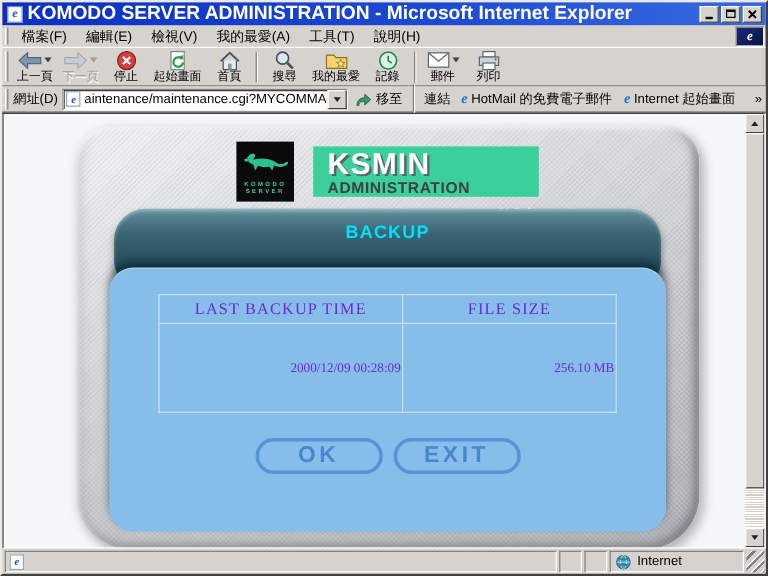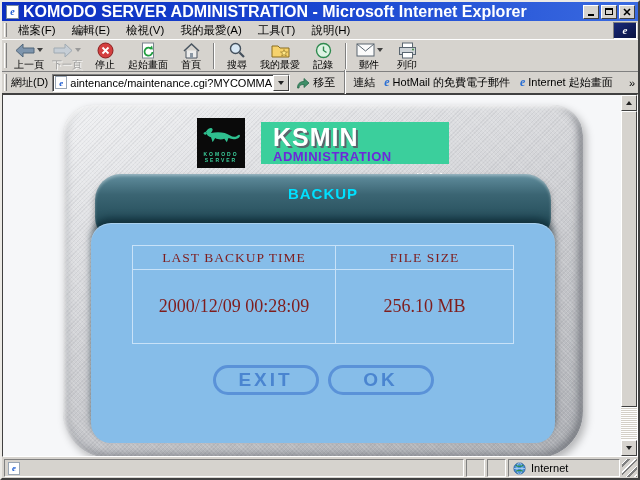--- a/index.html
+++ b/index.html
@@ -68,33 +68,33 @@
     background-image:repeating-linear-gradient(45deg,rgba(255,255,255,.14) 0 1px,transparent 1px 3px),repeating-linear-gradient(-45deg,rgba(105,108,116,.10) 0 1px,transparent 1px 3px),linear-gradient(160deg,#f1f2f4 0%,#dcdde0 30%,#c6c7cb 62%,#adafb4 100%);
     box-shadow:inset 2px 2px 5px rgba(255,255,255,.95),inset -4px -4px 8px rgba(92,96,104,.55),inset 7px 0 9px -5px rgba(110,114,120,.6),inset -7px 0 9px -5px rgba(110,114,120,.6),3px 4px 9px rgba(0,0,0,.28);}
 
   .logo-strip{position:absolute;top:13px;left:50%;transform:translateX(-50%);display:flex;align-items:center;gap:16px;}
   .logo-black{width:48px;height:50px;background:#0a0a0a;display:flex;flex-direction:column;align-items:center;justify-content:center;padding-top:2px;}
   .logo-black svg{display:block;}
   .brand{color:#3bcf9c;font-size:5px;line-height:6px;font-weight:bold;letter-spacing:2px;text-align:center;}
   .logo-green{width:188px;height:42px;background:#3bcf9c;position:relative;padding:3px 0 0 12px;}
   .app-name{display:inline-block;color:#fff;font-weight:bold;font-size:25px;line-height:24px;letter-spacing:1px;text-shadow:2px 2px 0 #5a646b;}
   .version{position:absolute;right:4px;top:10px;color:#fff;font-size:10px;font-weight:bold;letter-spacing:1px;margin-top:40px;}
-  .app-subtitle{color:#6d28d9;font-weight:bold;font-size:13px;line-height:14px;letter-spacing:.5px;margin-top:0;}
+  .app-subtitle{color:#404040;font-weight:bold;font-size:13px;line-height:14px;letter-spacing:.5px;margin-top:0;}
 
   .teal-bar{position:absolute;top:69px;left:32px;right:32px;height:64px;border-radius:26px 26px 20px 20px;
     background:linear-gradient(180deg,#628f9f 0%,#3b6573 32%,#27505d 70%,#18404c 100%);
     box-shadow:inset 0 2px 3px rgba(255,255,255,.35),0 4px 6px rgba(0,0,0,.35);}
   .header-title{text-align:center;margin-top:11px;color:#00e0ff;font-weight:bold;font-size:15px;letter-spacing:1px;}
 
   .screen{position:absolute;top:118px;left:28px;right:28px;bottom:15px;border-radius:20px;background:#86bde9;
     box-shadow:0 -5px 7px rgba(4,28,38,.55),inset 0 1px 0 rgba(255,255,255,.3);}
 
-  .backup-table{margin:22px auto 0;width:382px;border-collapse:collapse;font-family:"Liberation Serif","DejaVu Serif",serif;color:#7f1d1d;table-layout:fixed;}
+  .backup-table{margin:22px auto 0;width:382px;border-collapse:collapse;font-family:"Liberation Serif","DejaVu Serif",serif;color:#6d28d9;table-layout:fixed;}
   .backup-table th{font-weight:normal;font-size:13.5px;letter-spacing:1px;border:1px solid #c8e2f8;height:24px;text-align:center;}
-  .backup-table td{font-size:18px;border:1px solid #c8e2f8;height:74px;text-align:center;}
+  .backup-table td{font-size:11px;border:1px solid #c8e2f8;height:74px;text-align:right;}
   .col-time{width:203px;}
 
   .btn-row{display:flex;justify-content:center;gap:9px;margin-top:21px;}
   .pill{width:106px;height:30px;border:3px solid #5a92d8;border-radius:17px;background:transparent;color:#4a85d0;font-family:"Liberation Sans",sans-serif;font-weight:bold;font-size:19px;letter-spacing:3px;display:flex;align-items:center;justify-content:center;cursor:pointer;}
 
   
   .statusbar{height:21px;flex:none;display:flex;align-items:stretch;gap:2px;padding:2px 1px 1px 2px;background:#d6d3ce;}
   .pane{border:1px solid;border-color:#808080 #fff #fff #808080;display:flex;align-items:center;font-size:11px;}
   .pane-main{flex:1;padding:0 3px;gap:4px;}
   .pane-sm{width:19px;}
@@ -318,22 +318,22 @@
             <th>FILE SIZE</th>
           </tr>
           <tr>
             <td>2000/12/09 00:28:09</td>
             <td>256.10 MB</td>
           </tr>
         </tbody>
           </table>
 
         <div class="btn-row">
+          <div class="pill">OK</div>
           <div class="pill">EXIT</div>
-          <div class="pill">OK</div>
         </div>
       </div>
     </div>
 
     <div class="scrollbar">
       <span class="sb-btn sb-up">
           <span class="tri-up"></span>
         </span>
       <span class="sb-thumb"></span>
       <span class="sb-btn sb-down">

